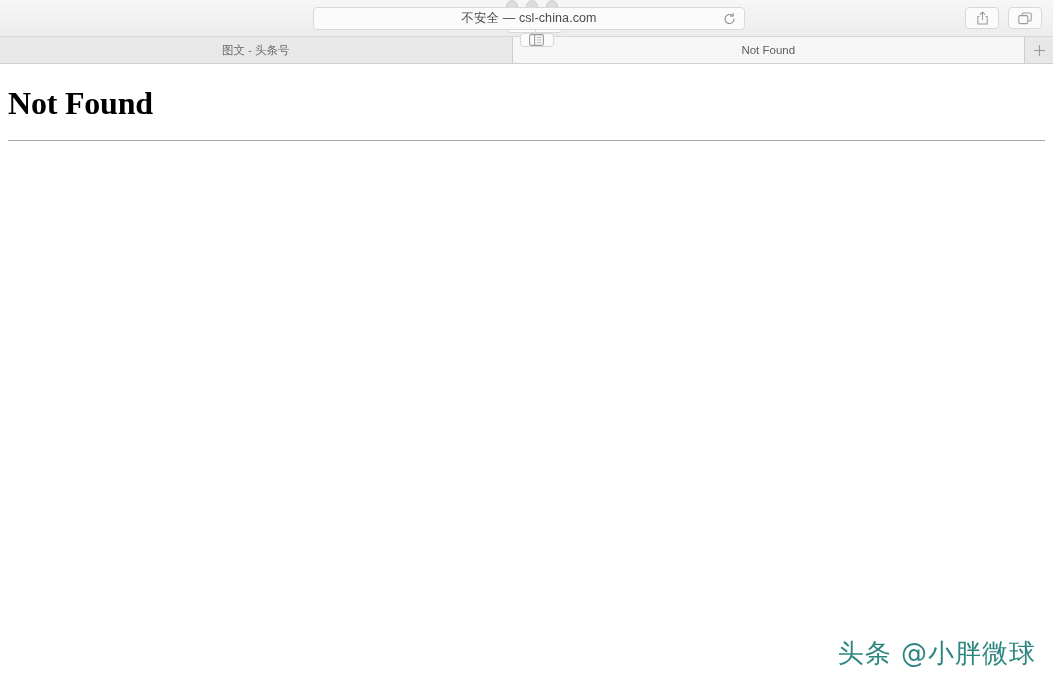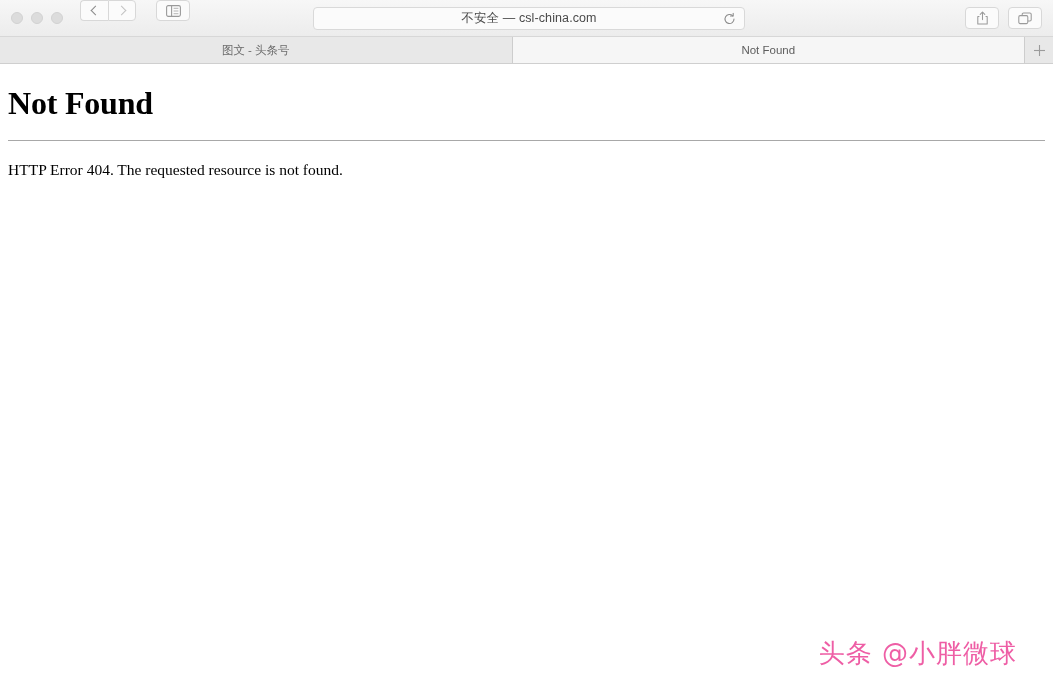--- a/index.html
+++ b/index.html
@@ -24,22 +24,24 @@
     flex-direction: column;
     background: #ffffff;
   }
 
   .toolbar {
     height: 37px;
     min-height: 37px;
     background: linear-gradient(to bottom, #f7f7f7 0%, #ececec 100%);
     border-bottom: 1px solid #d7d7d7;
     display: flex;
+    align-items: center;
     position: relative;
     box-sizing: border-box;
+    flex-direction: column;
   }
 
   
   .traffic-lights {
     display: flex;
     align-items: center;
     gap: 8px;
     margin-left: 11px;
   }
   .light {
@@ -224,24 +226,24 @@
     font-family: "Liberation Serif", "DejaVu Serif", serif;
     font-size: 15.5px;
     color: #000000;
     margin: 20px 0 0 0;
     line-height: 1.2;
   }
 
   
   .watermark {
     position: absolute;
-    right: 36px;
+    right: 17px;
     bottom: 12px;
     font-size: 26px;
-    color: #ec4899;
+    color: #0f766e;
     opacity: 0.88;
     font-family: "DejaVu Sans", sans-serif;
     letter-spacing: 1px;
     white-space: nowrap;
     font-weight: 500;
   }
 </style>
 </head>
 <body>
 
@@ -314,18 +316,17 @@
         <line x1="6.5" y1="1" x2="6.5" y2="12" stroke="#9b9b9b" stroke-width="1.1"></line>
         <line x1="1" y1="6.5" x2="12" y2="6.5" stroke="#9b9b9b" stroke-width="1.1"></line>
       </svg>
     </div>
   </div>
 
   <div class="page">
     <div class="page-inner">
       <h1 class="error-title">Not Found</h1>
       <hr class="rule">
-      <p class="error-body">HTTP Error 404. The requested resource is not found.</p>
     </div>
     <div class="watermark">头条 @小胖微球</div>
   </div>
 
 </div>
 
 </body></html>

